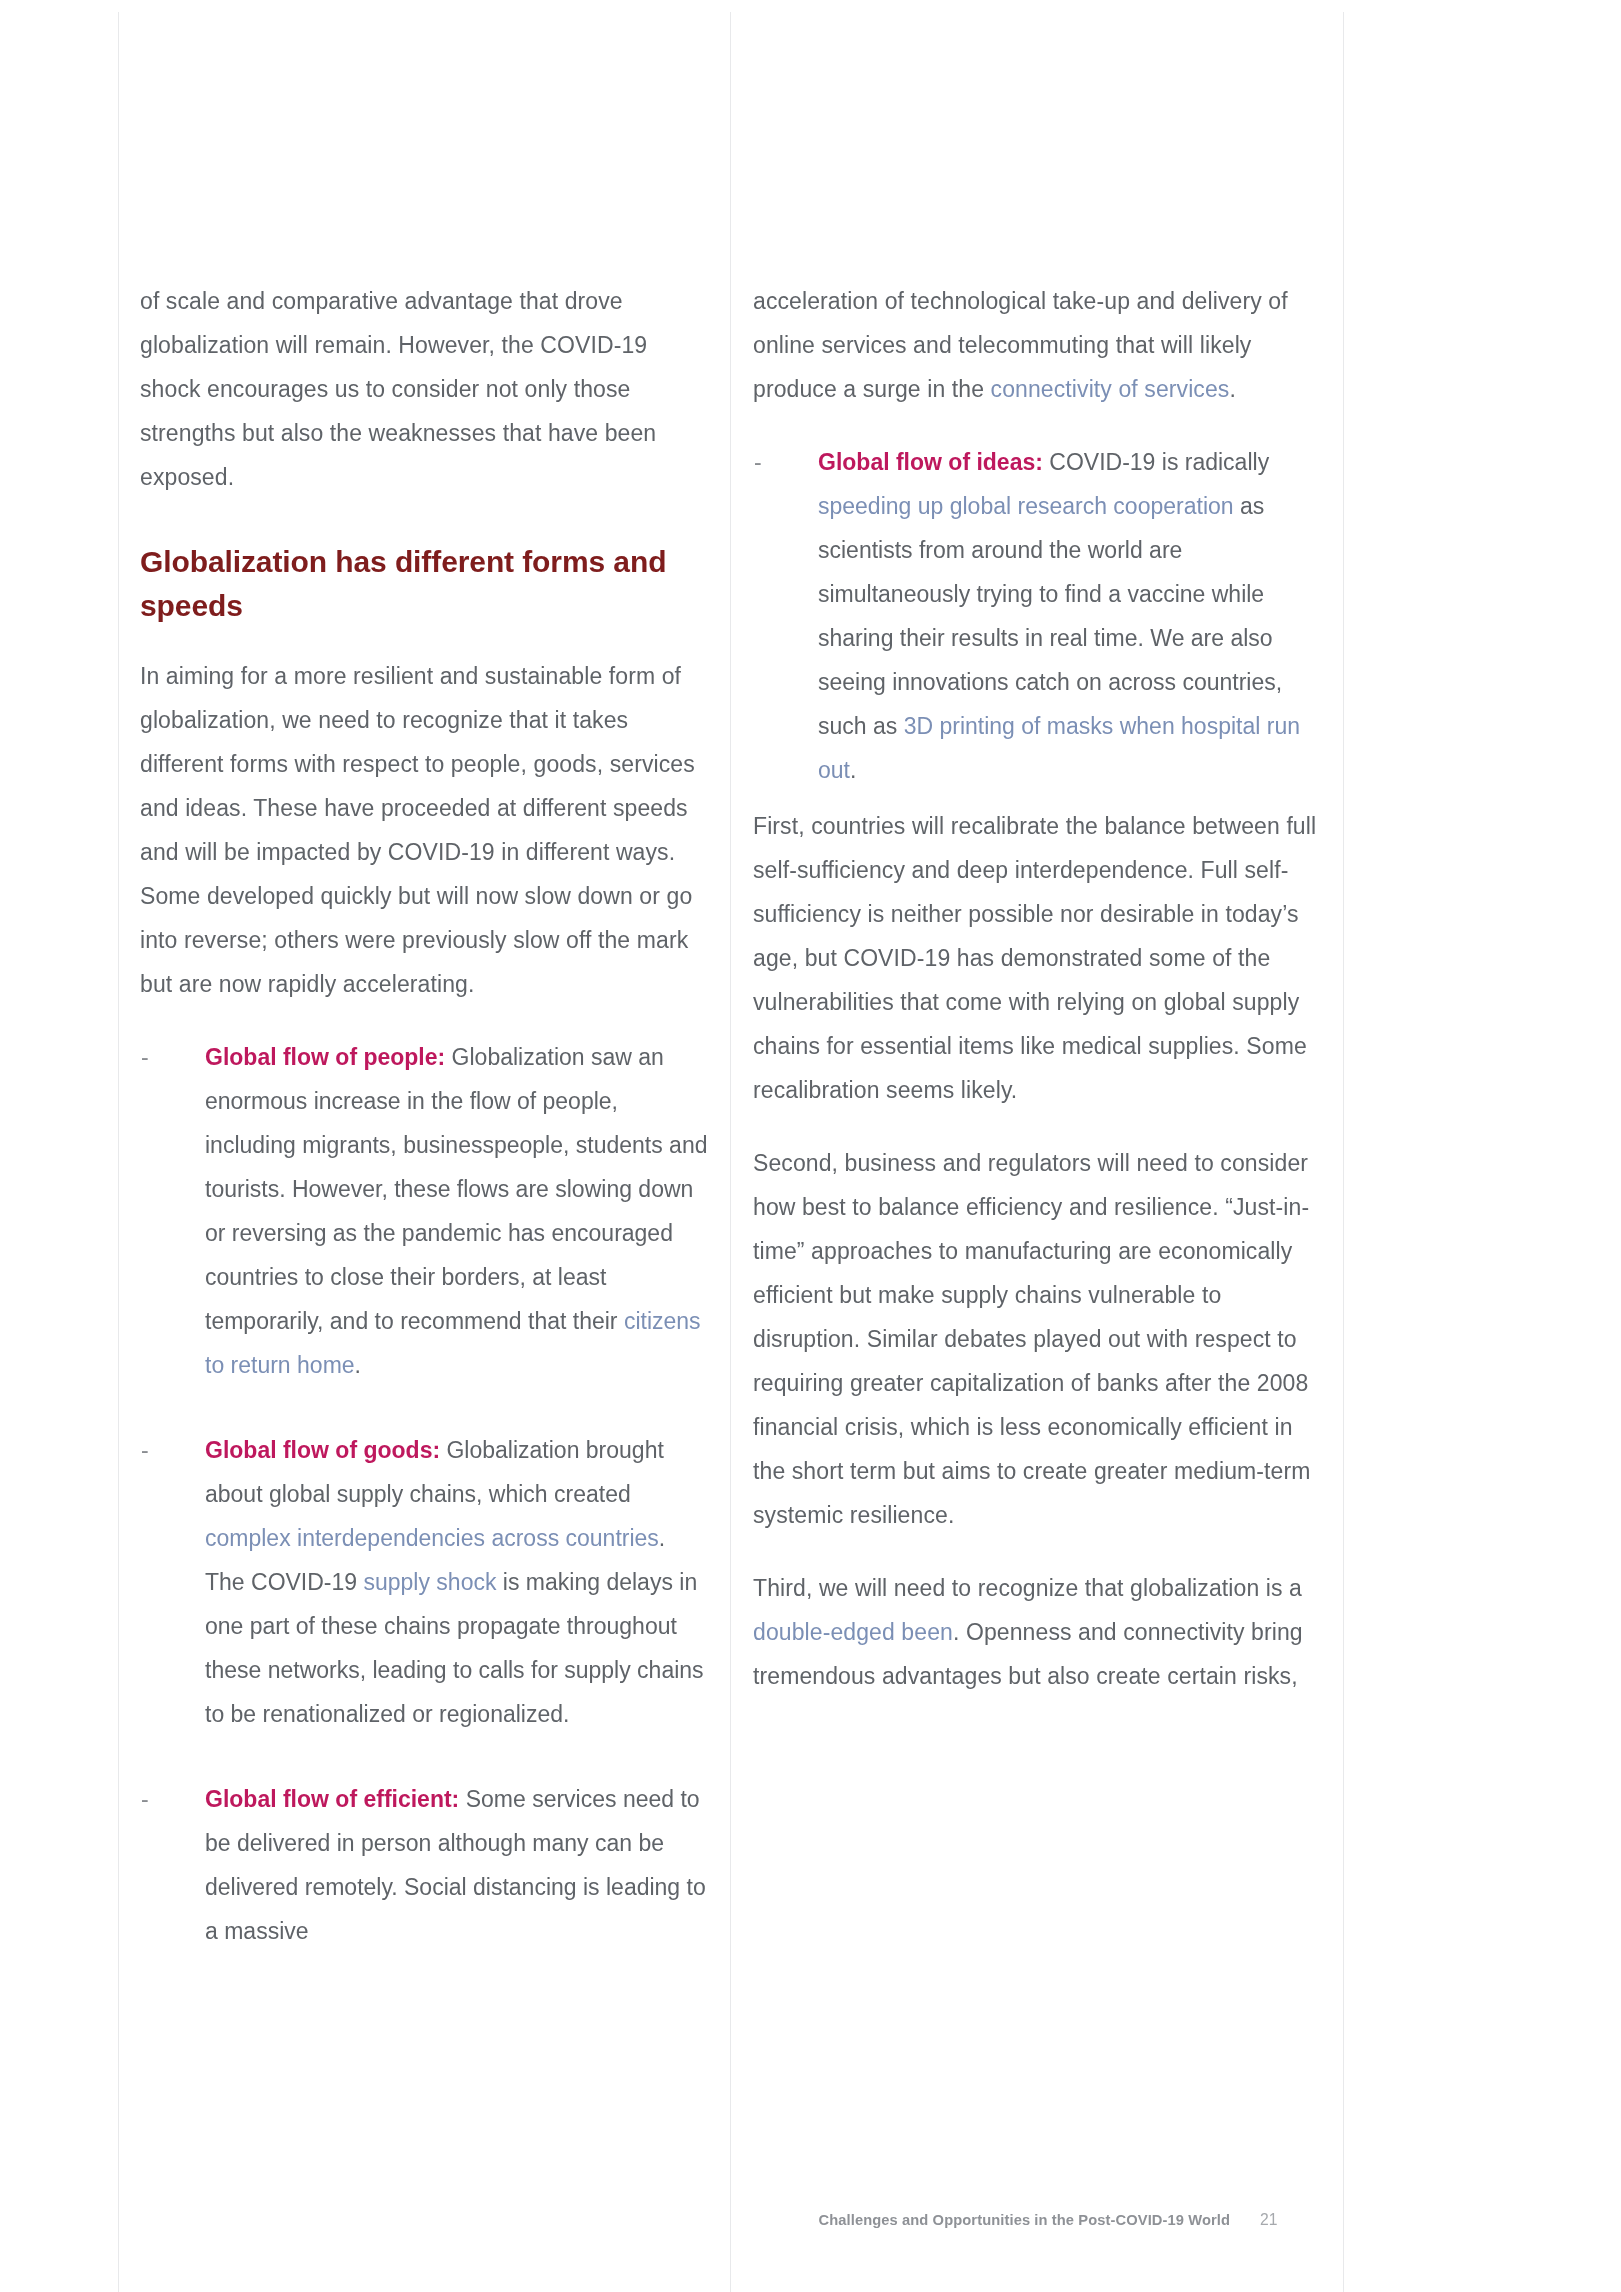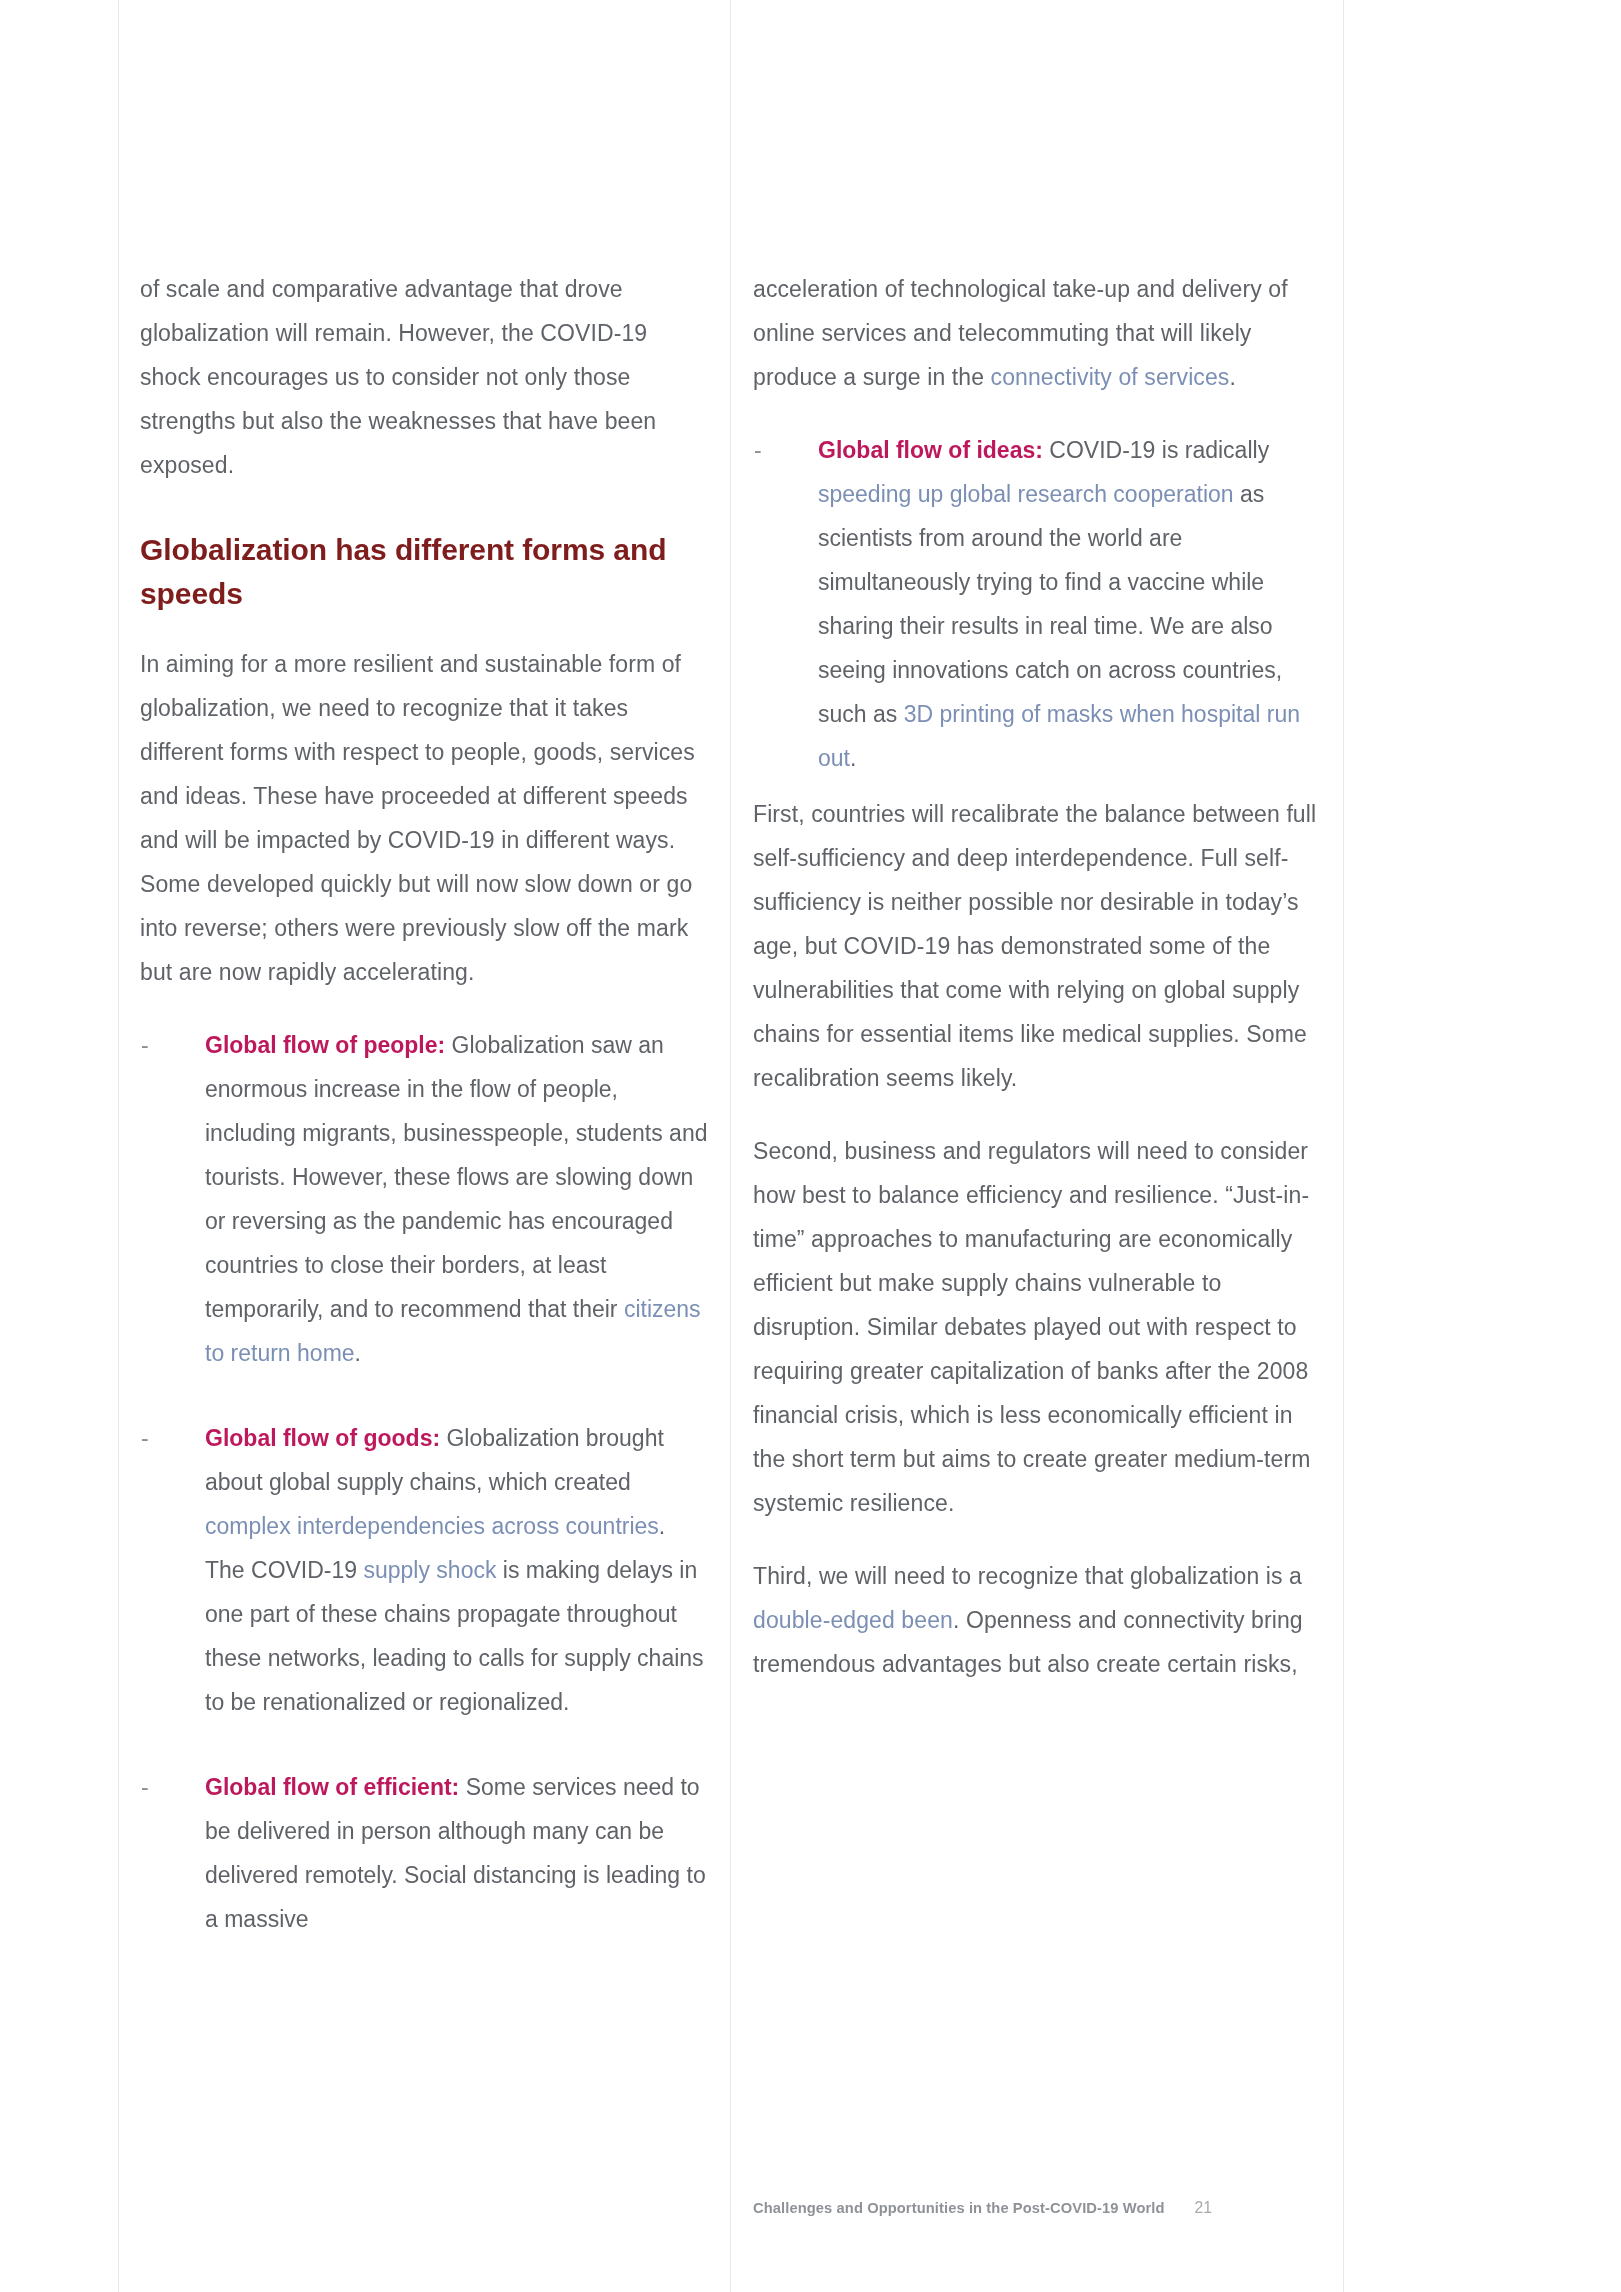--- a/index.html
+++ b/index.html
@@ -25,21 +25,21 @@
     background: #e8e9eb;
   }
   .rule-left   { left: 118px; }
   .rule-mid    { left: 730px; }
   .rule-right  { left: 1343px; }
 
   
   .page {
     position: absolute;
     left: 0;
-    top: 0;
+    top: 12px;
     width: 1621px;
     height: 1789px;
   }
 
   .col {
     position: absolute;
     top: 267px;
     width: 569px;
   }
   .col-left  { left: 140px; }
@@ -99,21 +99,21 @@
 
   
   .gap-after-list { height: 11.8px; }
 
   
   .footer {
     position: absolute;
     left: 753px;
     top: 2199px;
     width: 590px;
-    text-align: left;
+    text-align: center;
     white-space: nowrap;
   }
   .footer .footer-title {
     font-size: 14.7px;
     color: #8e9196;
     font-weight: 700;
     letter-spacing: 0.1px;
   }
   .footer .footer-page {
     font-size: 15.7px;

